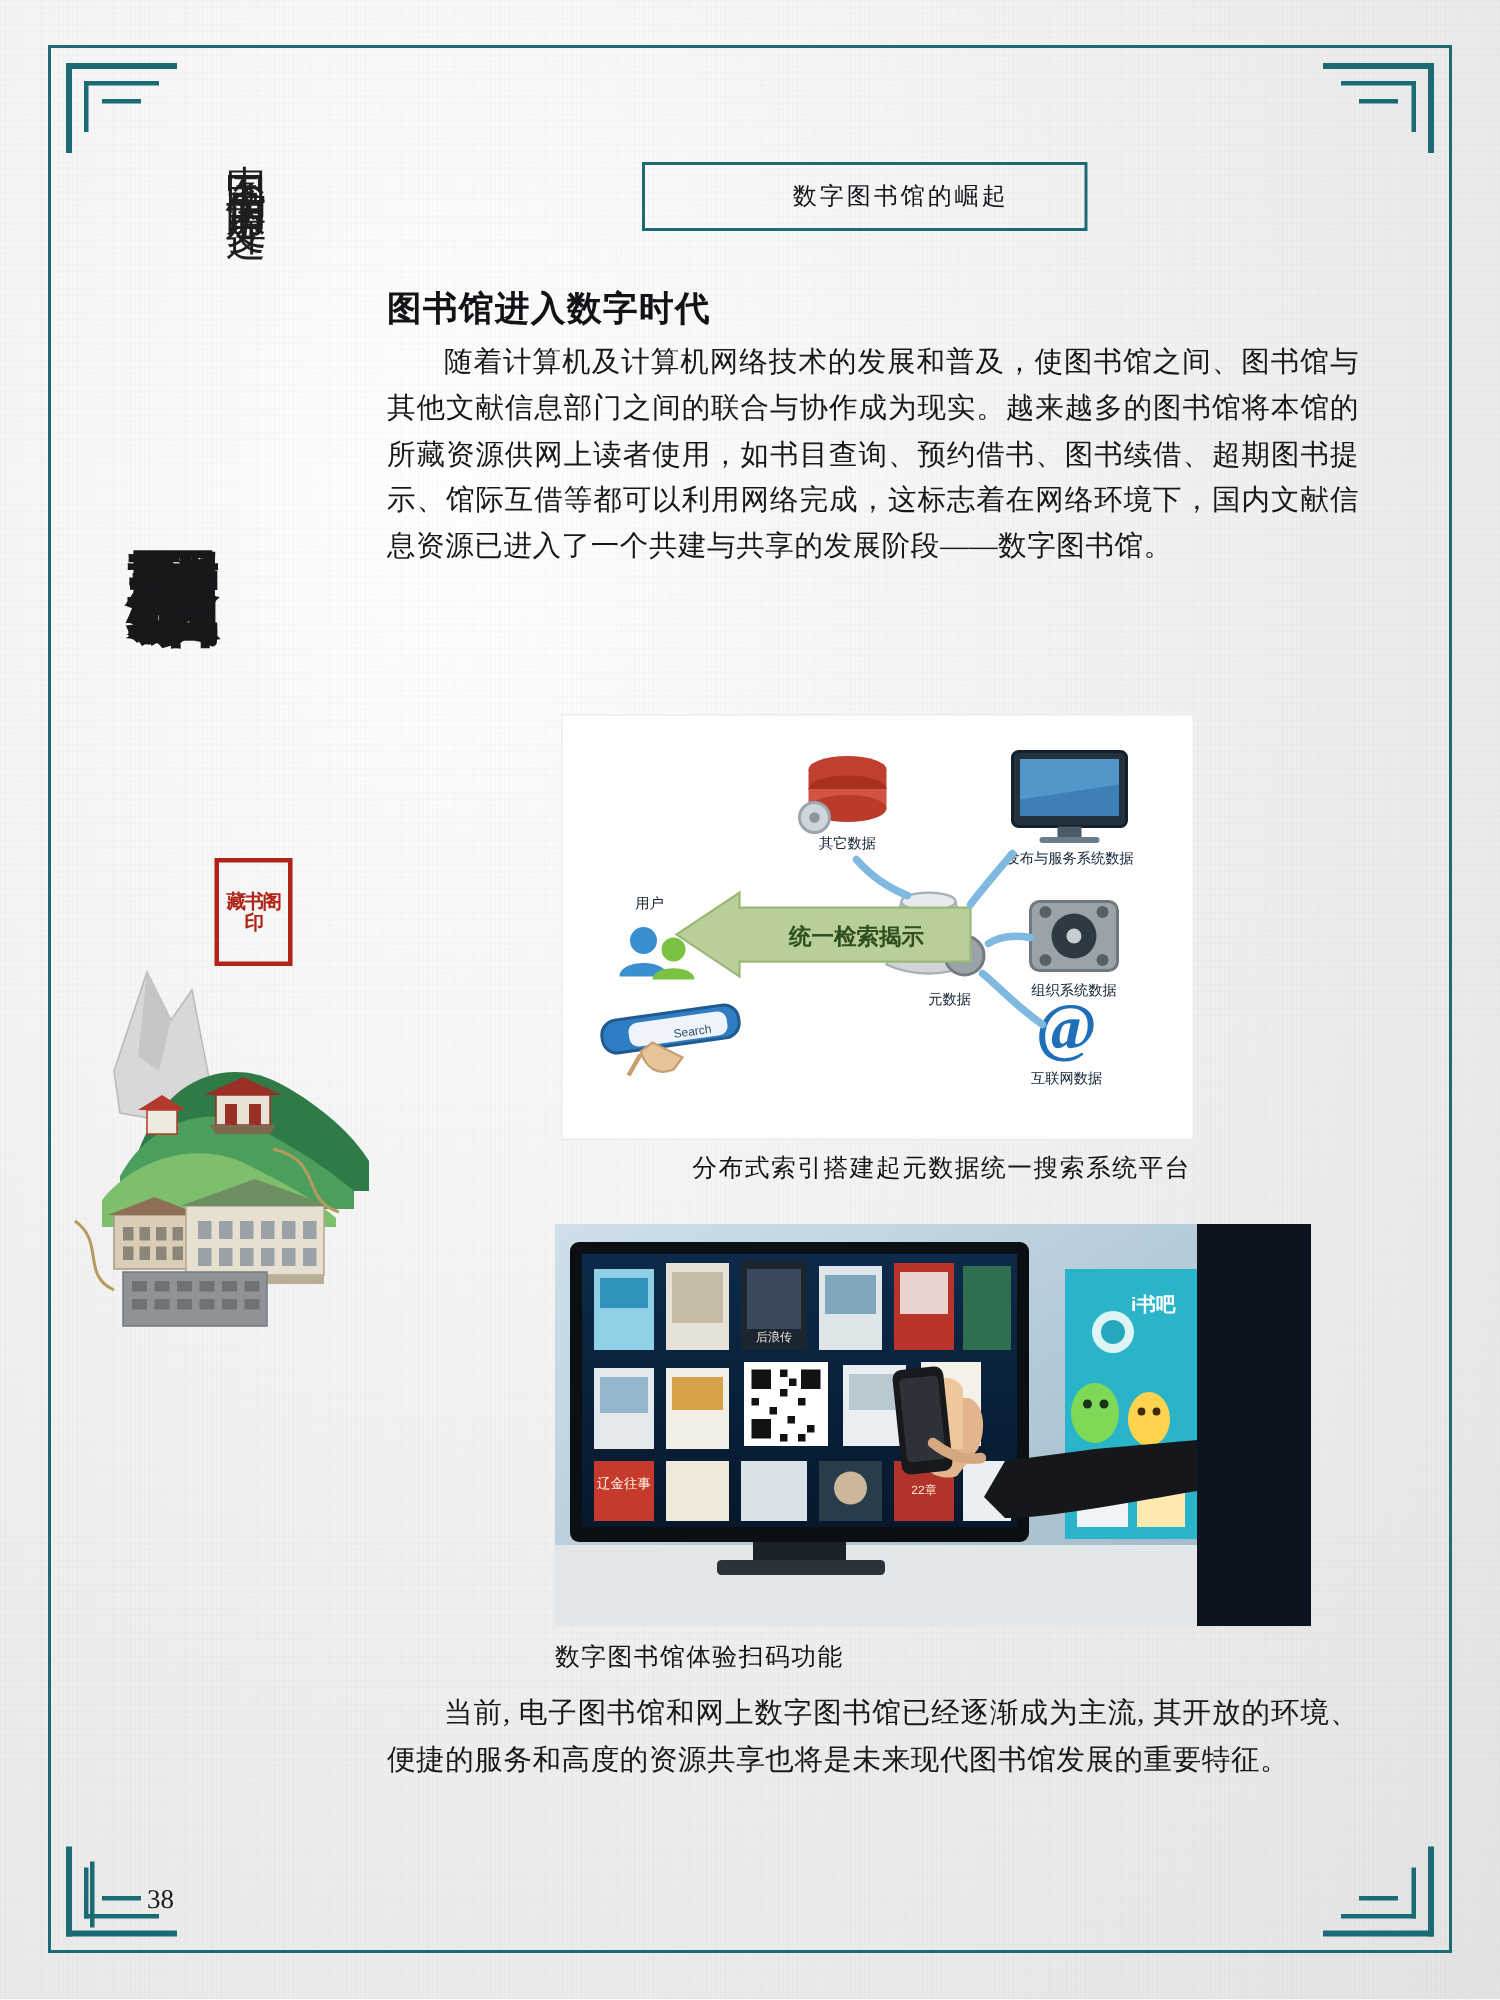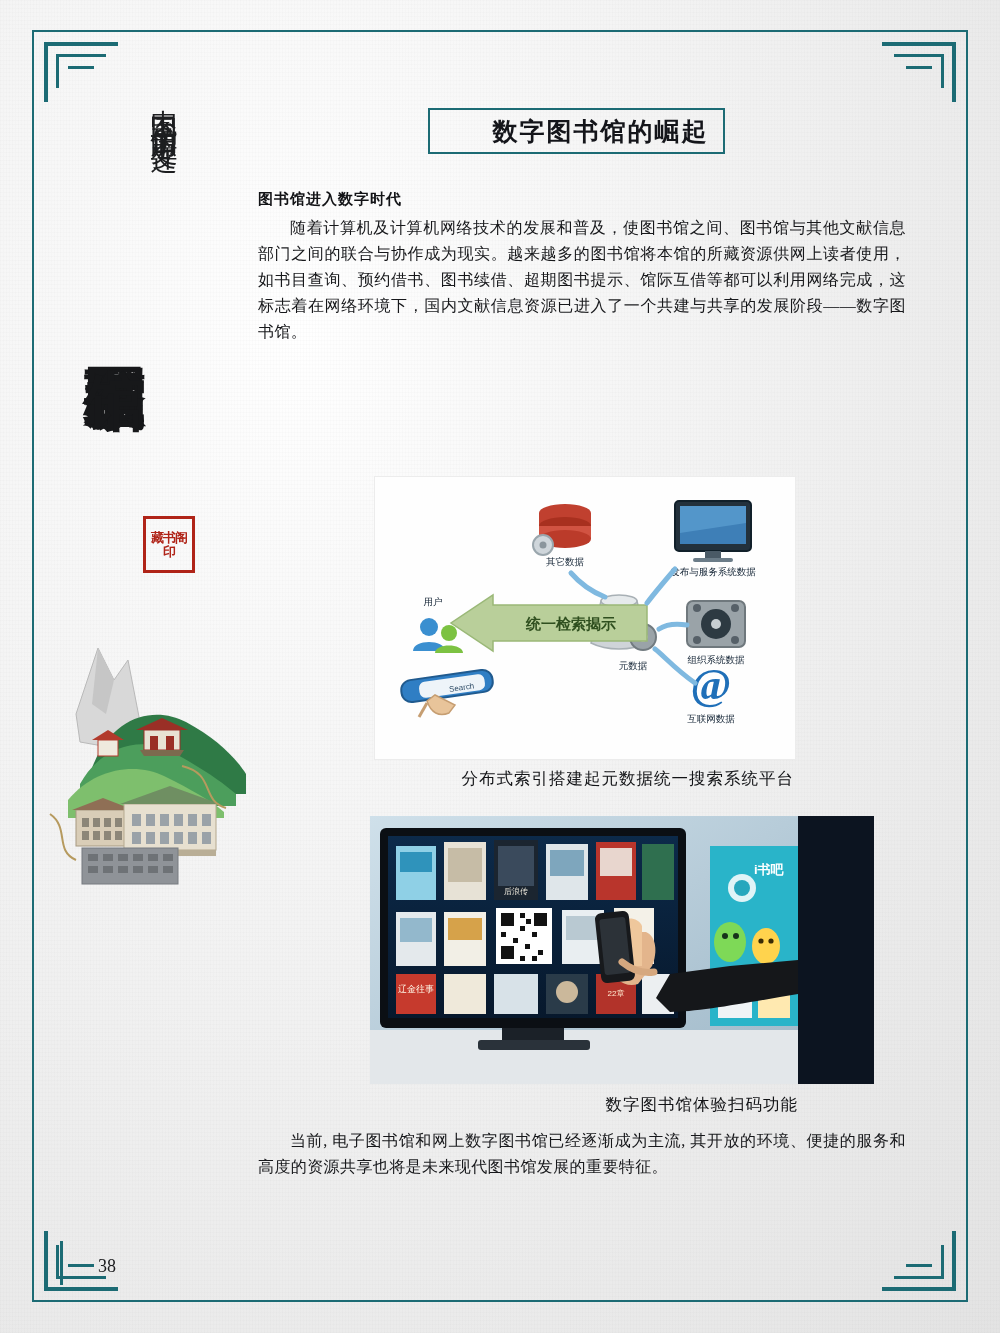--- a/index.html
+++ b/index.html
@@ -110,23 +110,23 @@
     font-size: 27px;
     line-height: 1.38;
     color: #1d1e20;
     writing-mode: vertical-rl;
     text-orientation: upright;
     letter-spacing: 4px;
   }
   .seal {
     position: absolute;
     left: 143px;
-    top: 516px;
+    top: 572px;
     width: 52px;
-    height: 57px;
+    height: 72px;
     border: 3px solid #b02418;
     box-sizing: border-box;
     color: #b02418;
     font-size: 13px;
     line-height: 1.05;
     font-weight: bold;
     display: flex;
     align-items: center;
     justify-content: center;
     text-align: center;
@@ -151,43 +151,43 @@
     width: 297px;
     height: 46px;
     border: 2px solid #1c6b74;
     box-sizing: border-box;
     display: flex;
     align-items: center;
     justify-content: center;
     background: transparent;
   }
   .heading-banner span {
-    font-size: 25px;
-    font-weight: bold;
+    font-size: 16px;
+    font-weight: normal;
     color: #14151a;
     letter-spacing: 2px;
     margin-left: 48px;
   }
 
   
   .content {
     position: absolute;
     left: 258px;
     top: 190px;
     width: 648px;
   }
   .sub-head {
-    font-size: 15px;
+    font-size: 23px;
     font-weight: bold;
     color: #121316;
     letter-spacing: 1px;
     margin-bottom: 6px;
   }
   .para {
-    font-size: 16px;
+    font-size: 19px;
     line-height: 1.62;
     color: #17181b;
     text-align: justify;
     text-justify: inter-ideograph;
     letter-spacing: 0.4px;
   }
   .para.indent { text-indent: 2em; }
 
   
   .fig1 {
@@ -219,21 +219,21 @@
     width: 504px;
     height: 268px;
     overflow: hidden;
     background: #0c1420;
   }
   .fig2-cap {
     position: absolute;
     left: 370px;
     top: 1094px;
     width: 428px;
-    text-align: right;
+    text-align: left;
     font-size: 16.5px;
     color: #121316;
     letter-spacing: 1px;
   }
 
   .content-bottom {
     position: absolute;
     left: 258px;
     top: 1128px;
     width: 648px;

